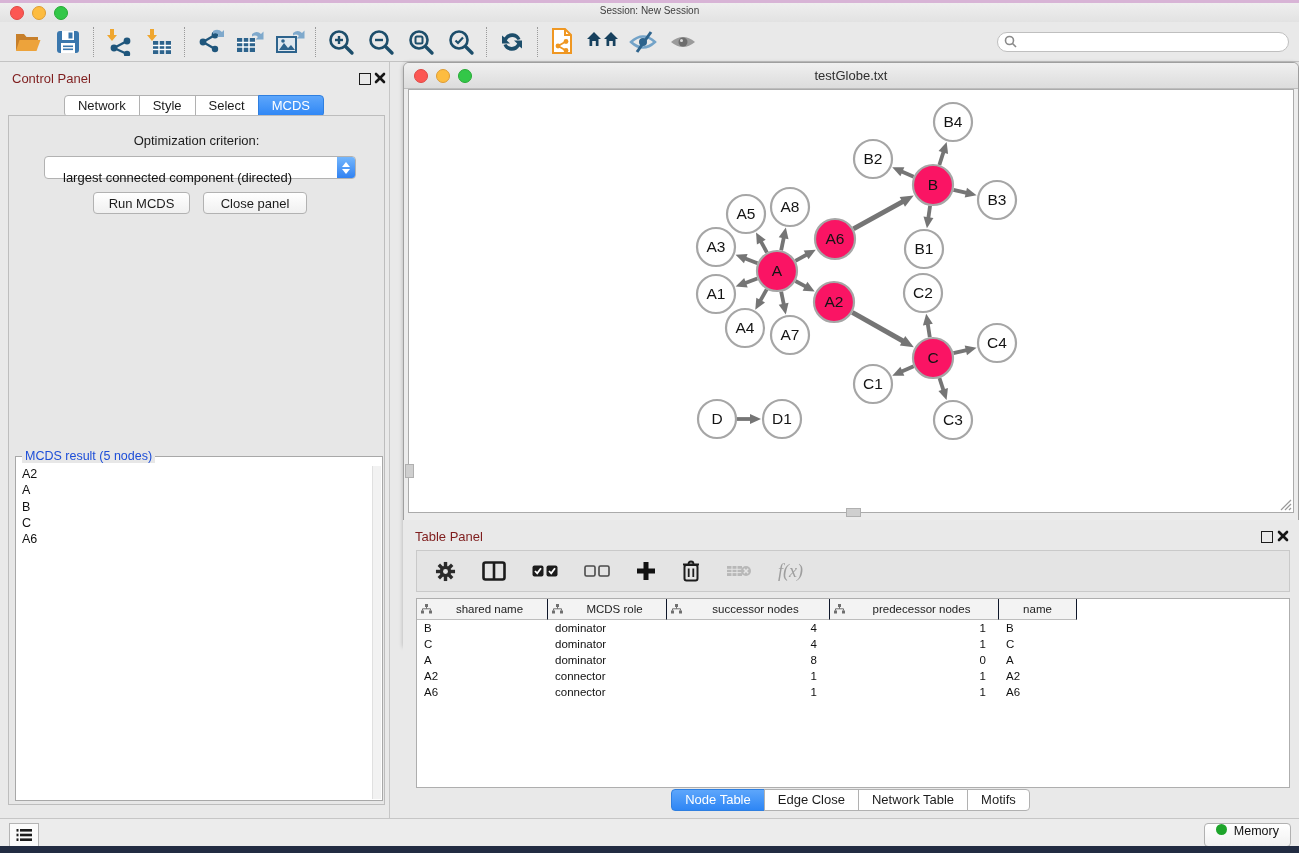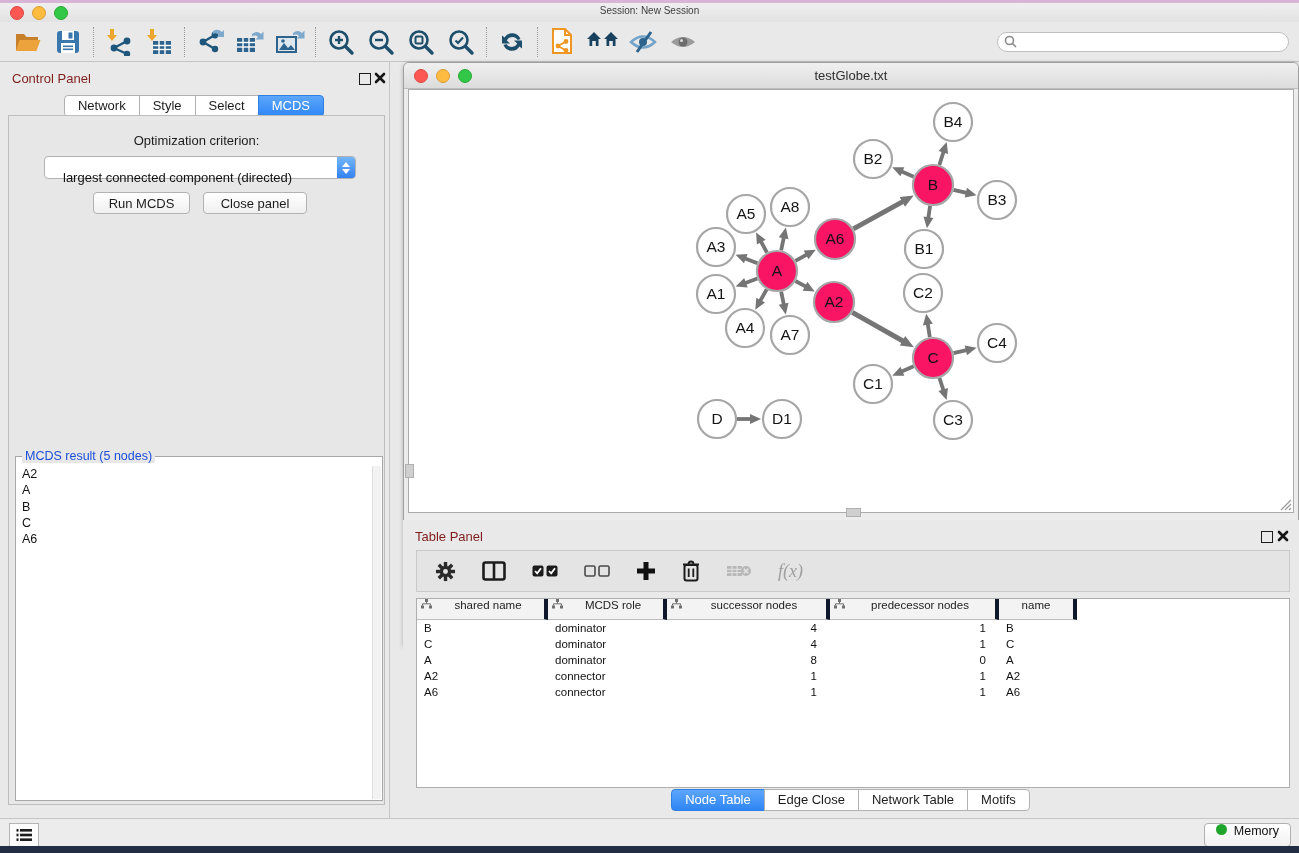--- a/index.html
+++ b/index.html
@@ -59,21 +59,21 @@
   .nw-canvas{position:absolute;left:4px;top:26px;width:886px;height:424px;background:#fff;border:1px solid #ababab;box-sizing:border-box;}
   .vthumb{position:absolute;left:-4px;top:374px;width:7px;height:12px;background:#cfcfcf;border:1px solid #b0b0b0;}
   .hthumb{position:absolute;left:437px;bottom:-5px;width:13px;height:7px;background:#cfcfcf;border:1px solid #b0b0b0;}
   .grip{position:absolute;right:1px;bottom:1px;width:13px;height:13px;}
   
   .table-panel{position:absolute;left:403px;top:520px;width:896px;height:298px;background:#e9e9e9;}
   .tp-toolbar{position:absolute;left:13px;right:9px;top:30px;height:42px;background:#e4e4e4;border:1px solid #c9c9c9;
               display:flex;align-items:center;gap:26px;padding-left:18px;box-sizing:border-box;}
   .tp-table{position:absolute;left:13px;right:9px;top:78px;height:190px;background:#fff;border:1px solid #aeaeae;box-sizing:border-box;}
   .thead{display:flex;height:21px;}
-  .th{background:#f3f3f3;border-right:4px solid #0f172a;border-bottom:1px solid #bdbdbd;display:flex;align-items:flex-start;
+  .th{background:#f3f3f3;border-right:1px solid #0f172a;border-bottom:1px solid #bdbdbd;display:flex;align-items:center;
       font-size:11.5px;color:#222;box-sizing:border-box;}
   .th .thlab{flex:1;text-align:center;}
   .th .ticon{margin-left:4px;flex:0 0 auto;display:flex;}
   .tr{display:flex;height:16px;}
   .td{font-size:11.5px;color:#111;box-sizing:border-box;line-height:16px;white-space:nowrap;overflow:hidden;}
   .tp-tabs{position:absolute;left:0;right:0;top:269px;display:flex;justify-content:center;}
   
   .statusbar{position:absolute;left:0;top:818px;width:1299px;height:28px;background:#ececec;border-top:1px solid #c6c6c6;box-sizing:border-box;}
   .list-btn{position:absolute;left:9px;top:4px;width:28px;height:22px;background:#fbfbfb;border:1px solid #b4b4b4;
             display:flex;align-items:center;justify-content:center;}

